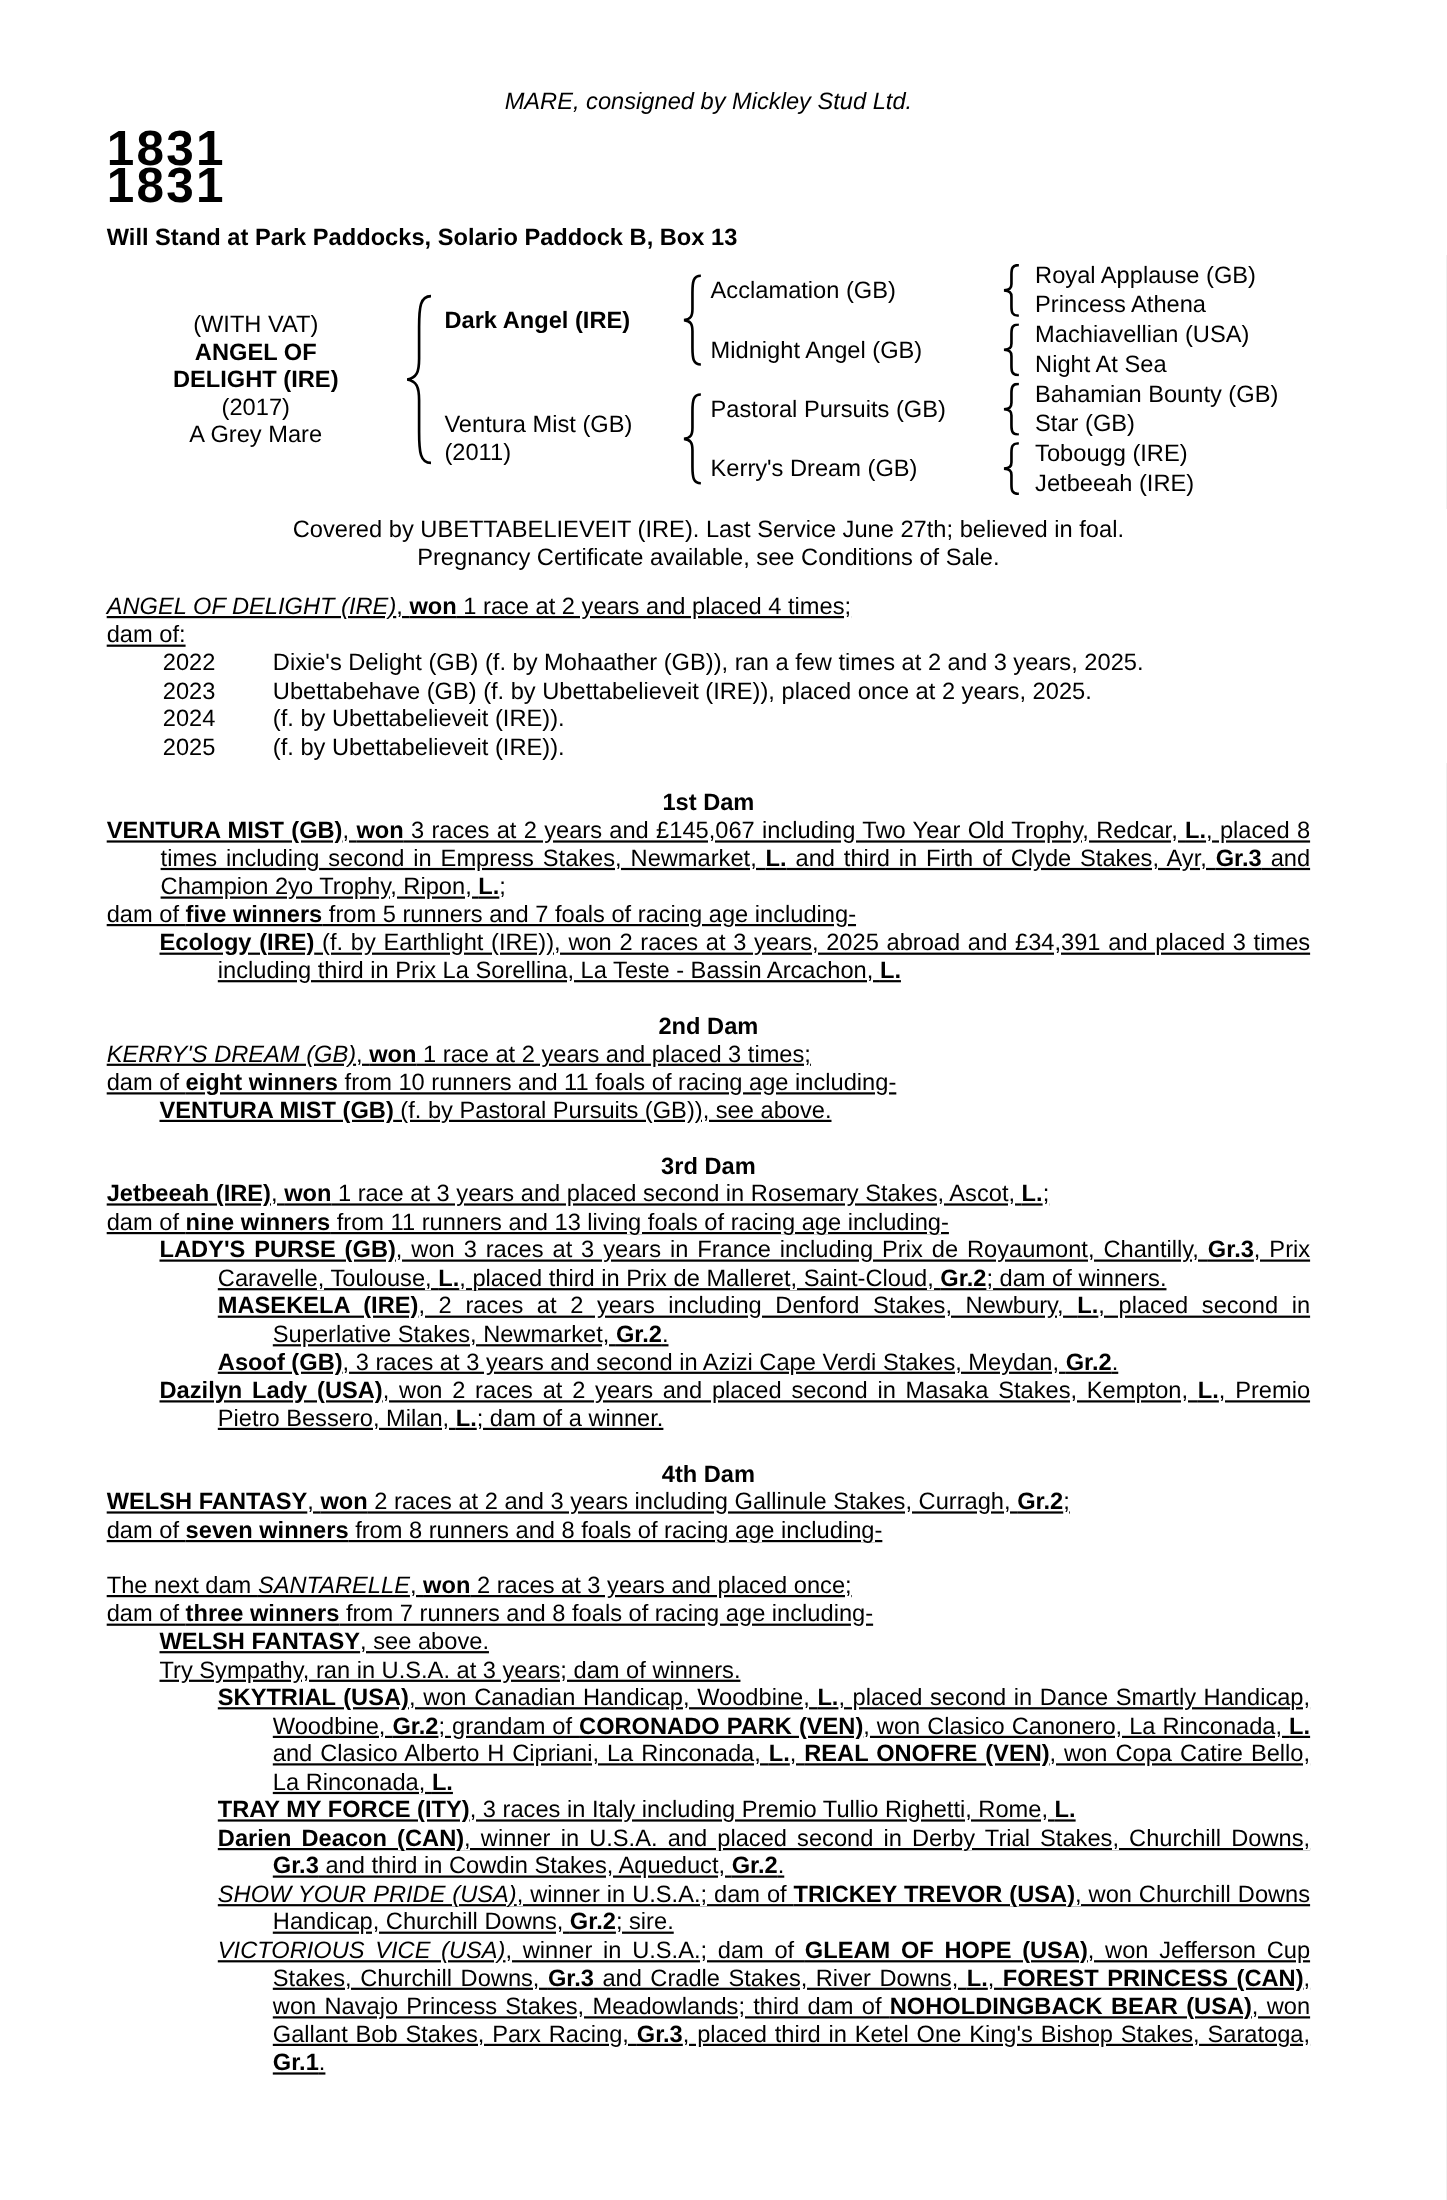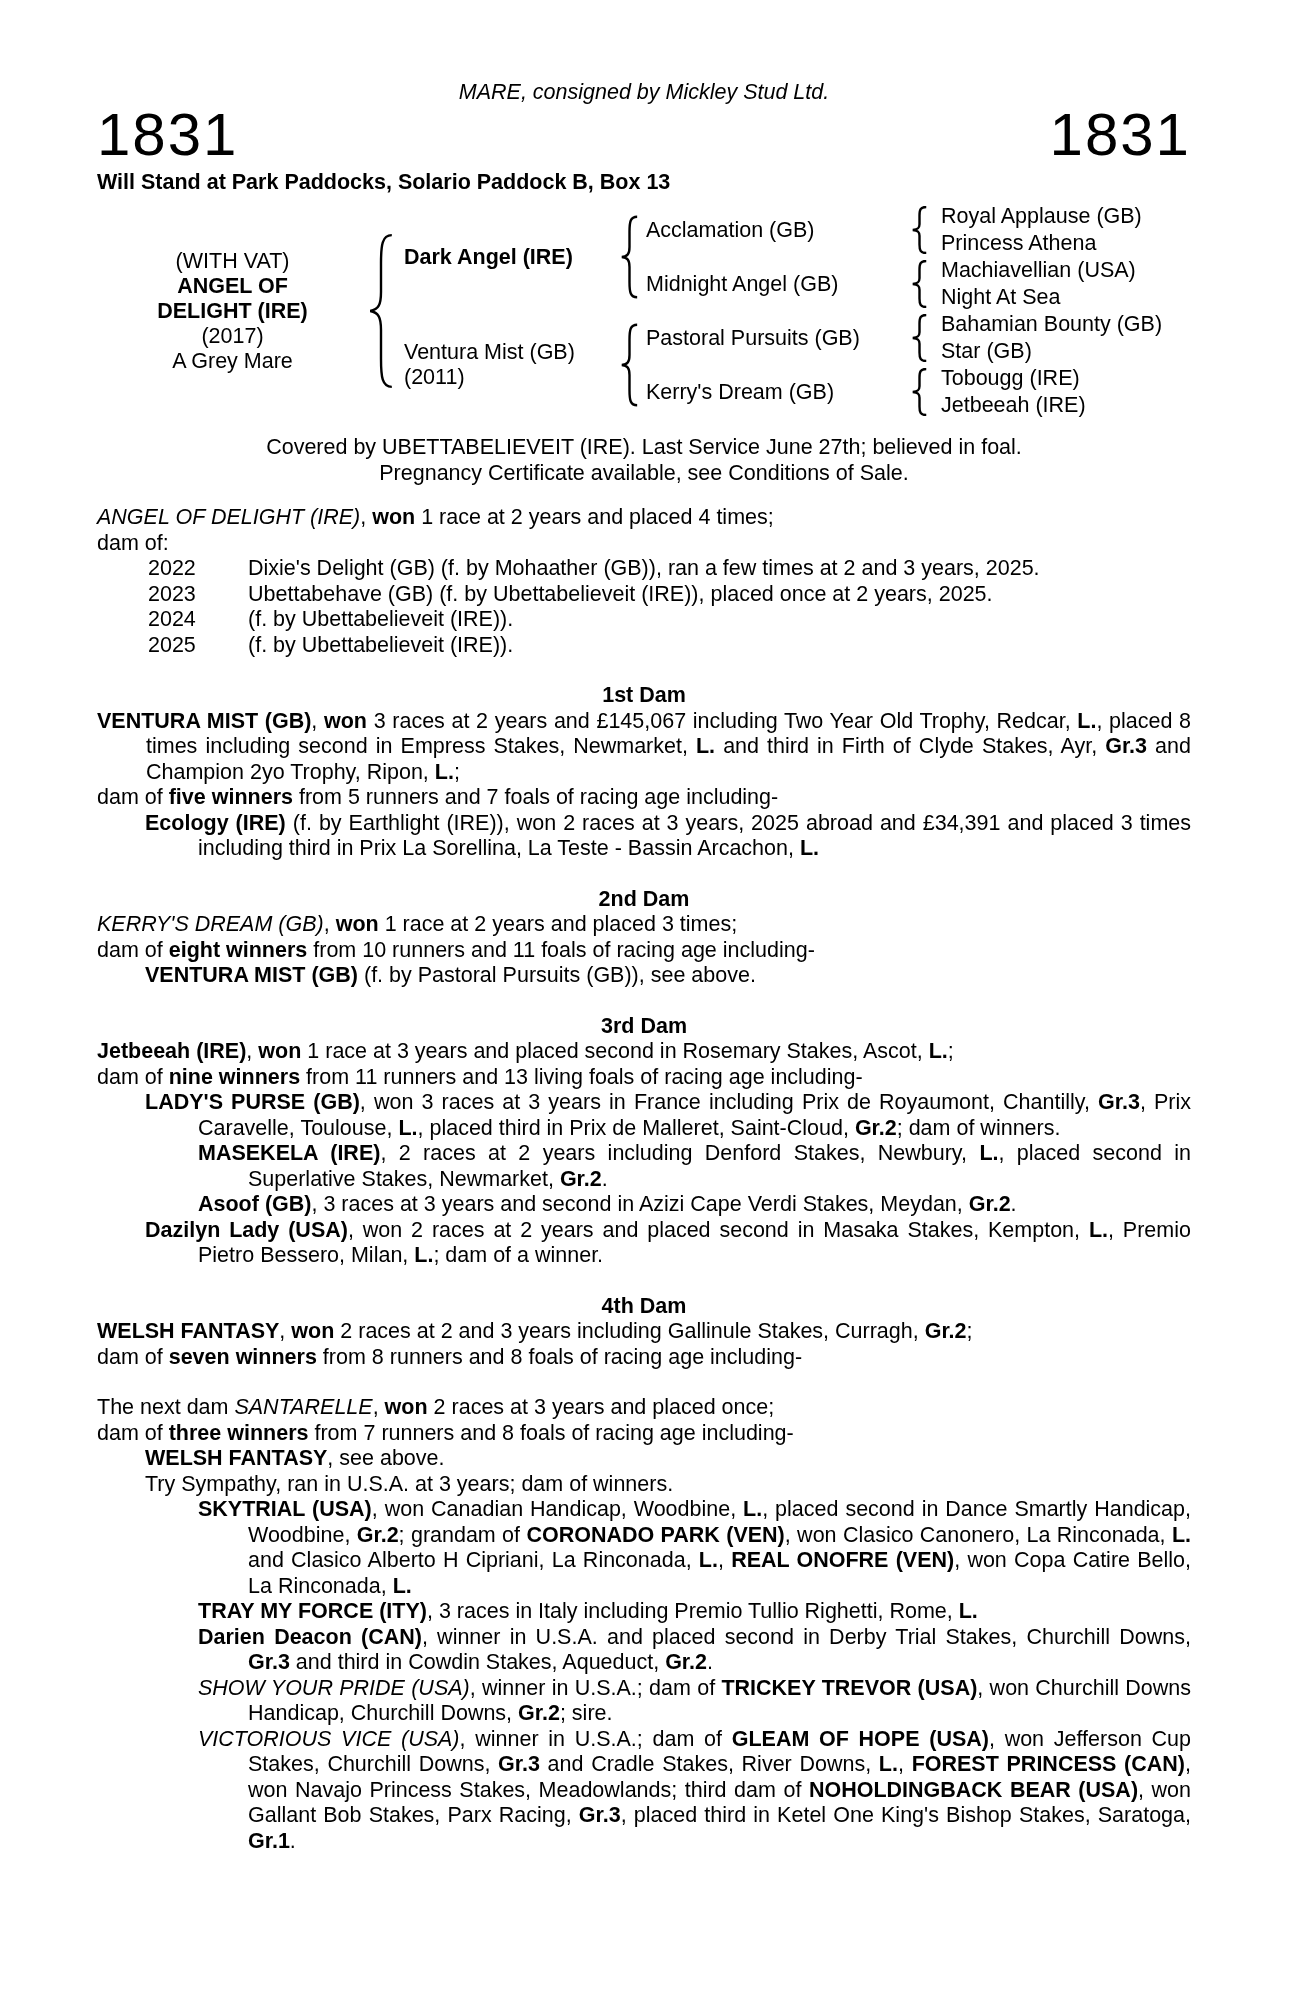--- a/index.html
+++ b/index.html
@@ -4,40 +4,40 @@
 <style>
   html,body{margin:0;padding:0;background:#e8e8e8;}
   .page{
     width:1315px;height:2000px;background:#ffffff;color:#000;
     font-family:"Liberation Sans","DejaVu Sans",sans-serif;
     font-size:21.5px;box-sizing:border-box;
     padding:80px 124px 0 97px;position:relative;overflow:hidden;
   }
   .consignor{text-align:center;font-style:italic;line-height:25px;}
   .lot-row{display:flex;justify-content:space-between;align-items:flex-start;
-    margin-top:13px;font-weight:normal;font-size:60px;line-height:34px;letter-spacing:2px;}
+    margin-top:13px;font-weight:bold;font-size:45px;line-height:34px;letter-spacing:2px;flex-direction:column;}
   .stand{margin-top:18px;font-weight:bold;line-height:25px;}
   
   .ped{margin-top:8px;display:grid;
     grid-template-columns:271px 26px 221px 28px 264px 24px auto;
     grid-auto-rows:27px;}
   .ped .vcenter{display:flex;flex-direction:column;justify-content:center;}
   .identity{grid-column:1;grid-row:1/9;line-height:25px;}
   .identity .nm{font-weight:bold;}
   .bracecell{display:flex;align-items:center;justify-content:center;}
   .parent{padding-left:10px;line-height:25px;}
   .gen2{padding-left:3px;line-height:27px;display:flex;flex-direction:column;justify-content:center;}
   .gen3{padding-left:10px;line-height:27px;display:flex;align-items:center;}
   .brace-svg{display:block;}
   .brace-svg path{stroke:#000;fill:none;stroke-width:2.4;vector-effect:non-scaling-stroke;}
   
   .cover{margin-top:15px;text-align:center;line-height:26px;}
   
   .catalogue{margin-top:19px;line-height:25.5px;}
-  .para{text-align:justify;}
+  .para{text-align:justify;text-decoration:underline;}
   .heading{font-weight:bold;text-align:center;}
   .gap{margin-top:25px;}
   .h0{padding-left:49px;text-indent:-49px;}
   .h1{padding-left:101px;text-indent:-53px;}
   .h2{padding-left:151px;text-indent:-50px;}
   .produce{display:flex;}
   .produce .year{flex:0 0 100px;margin-left:51px;}
   .produce .ptext{flex:1;}
   .b{font-weight:bold;}
   .i{font-style:italic;}

